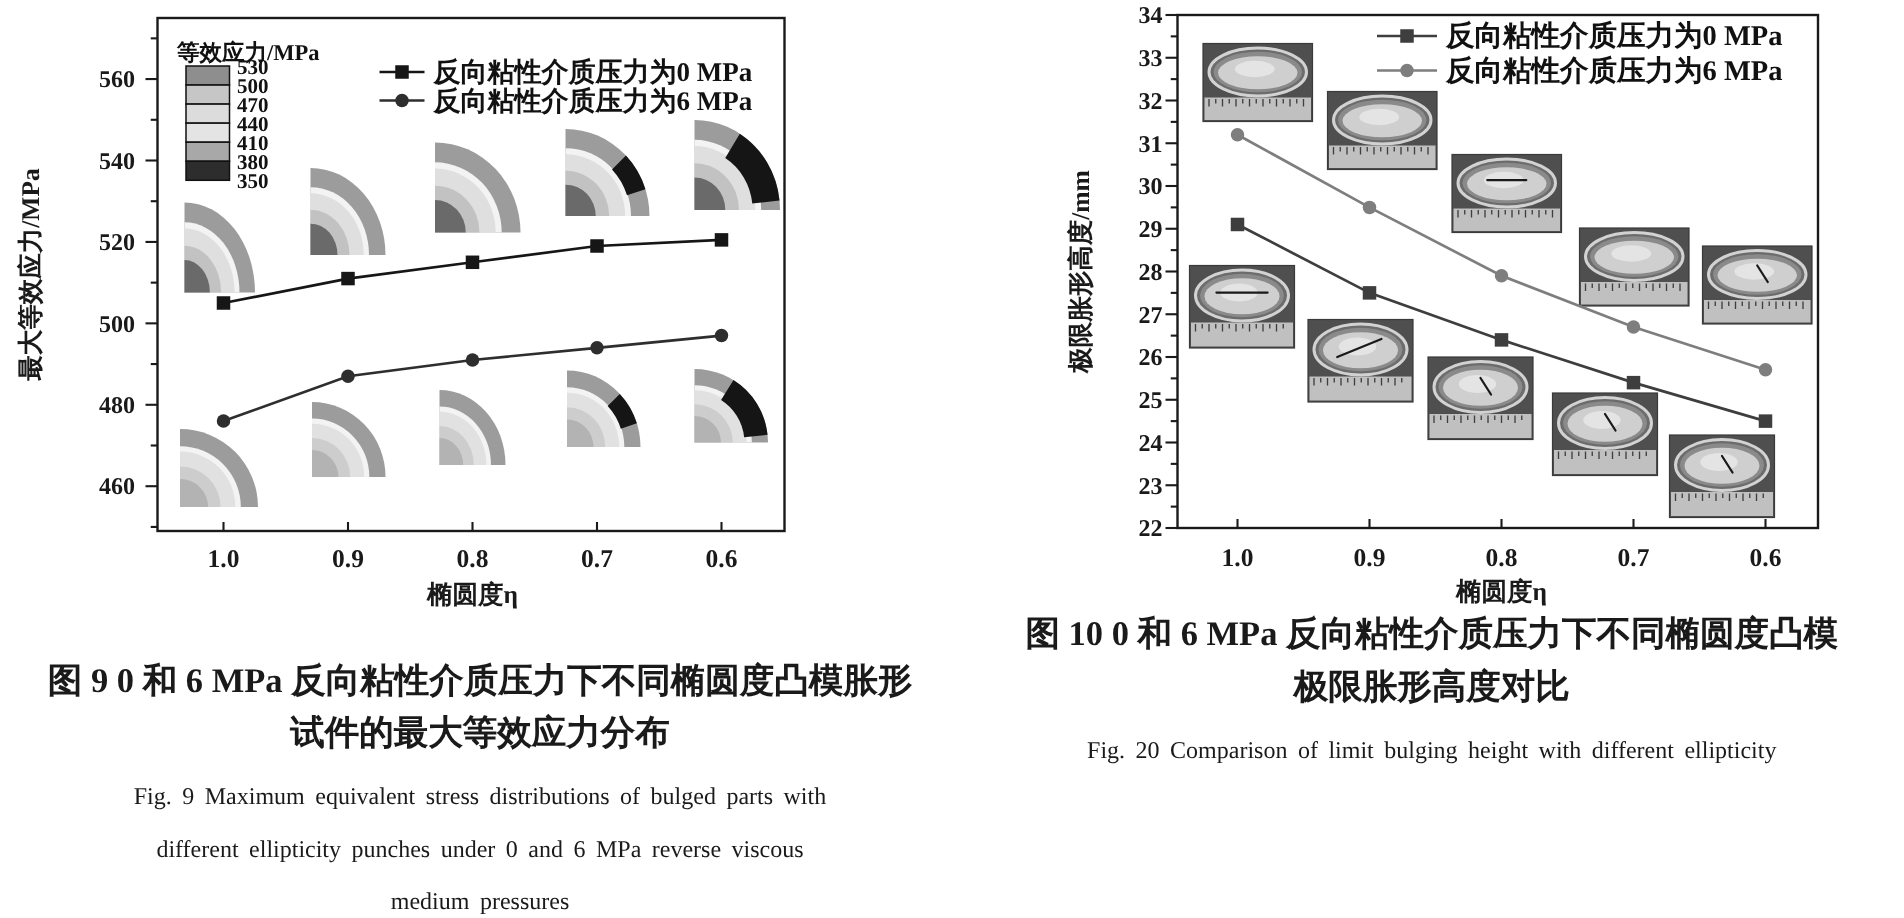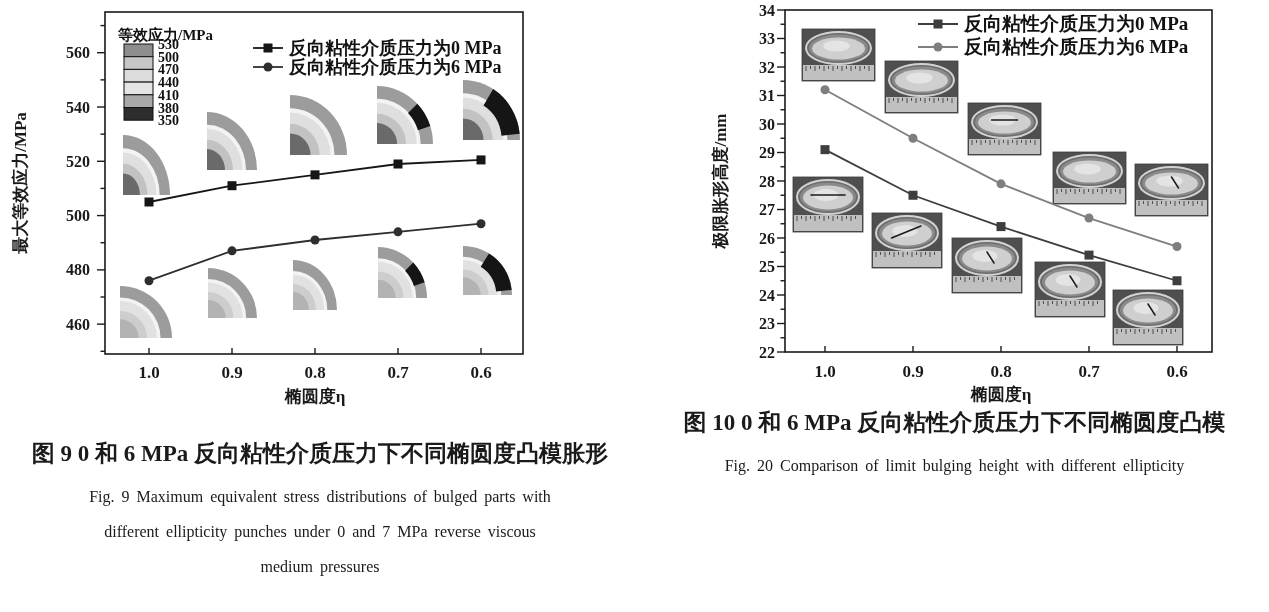--- a/index.html
+++ b/index.html
@@ -479,23 +479,25 @@
           <rect x="273.5" y="19.5" width="9" height="9" fill="#3e3e3e"></rect>
           <text x="304" y="30" font-size="19" font-weight="bold" fill="#111">反向粘性介质压力为0 MPa</text>
           <line x1="258" y1="47" x2="298" y2="47" stroke="#7e7e7e" stroke-width="1.8"></line>
           <circle cx="278" cy="47" r="4.5" fill="#7e7e7e"></circle>
           <text x="304" y="53" font-size="19" font-weight="bold" fill="#111">反向粘性介质压力为6 MPa</text>
         </g>
       </svg></div>
 
   <div class="cap" style="left:0;top:436px;width:640px;">
     <div class="cn">图 9  0 和 6 MPa 反向粘性介质压力下不同椭圆度凸模胀形</div>
+    <div class="cn">试件的最大等效应力分布</div>
     <div class="en first">Fig. 9  Maximum equivalent stress distributions of bulged parts with</div>
-    <div class="en">different ellipticity punches under 0 and 7 MPa reverse viscous</div>
+    <div class="en">different ellipticity punches under 0 and 6 MPa reverse viscous</div>
     <div class="en">medium pressures</div>
   </div>
 
   <div class="cap" style="left:640px;top:405px;width:629px;">
     <div class="cn">图 10  0 和 6 MPa 反向粘性介质压力下不同椭圆度凸模</div>
+    <div class="cn">极限胀形高度对比</div>
     <div class="en first">Fig. 20  Comparison of limit bulging height with different ellipticity</div>
   </div>
 
 </div>
 
 </body></html>

